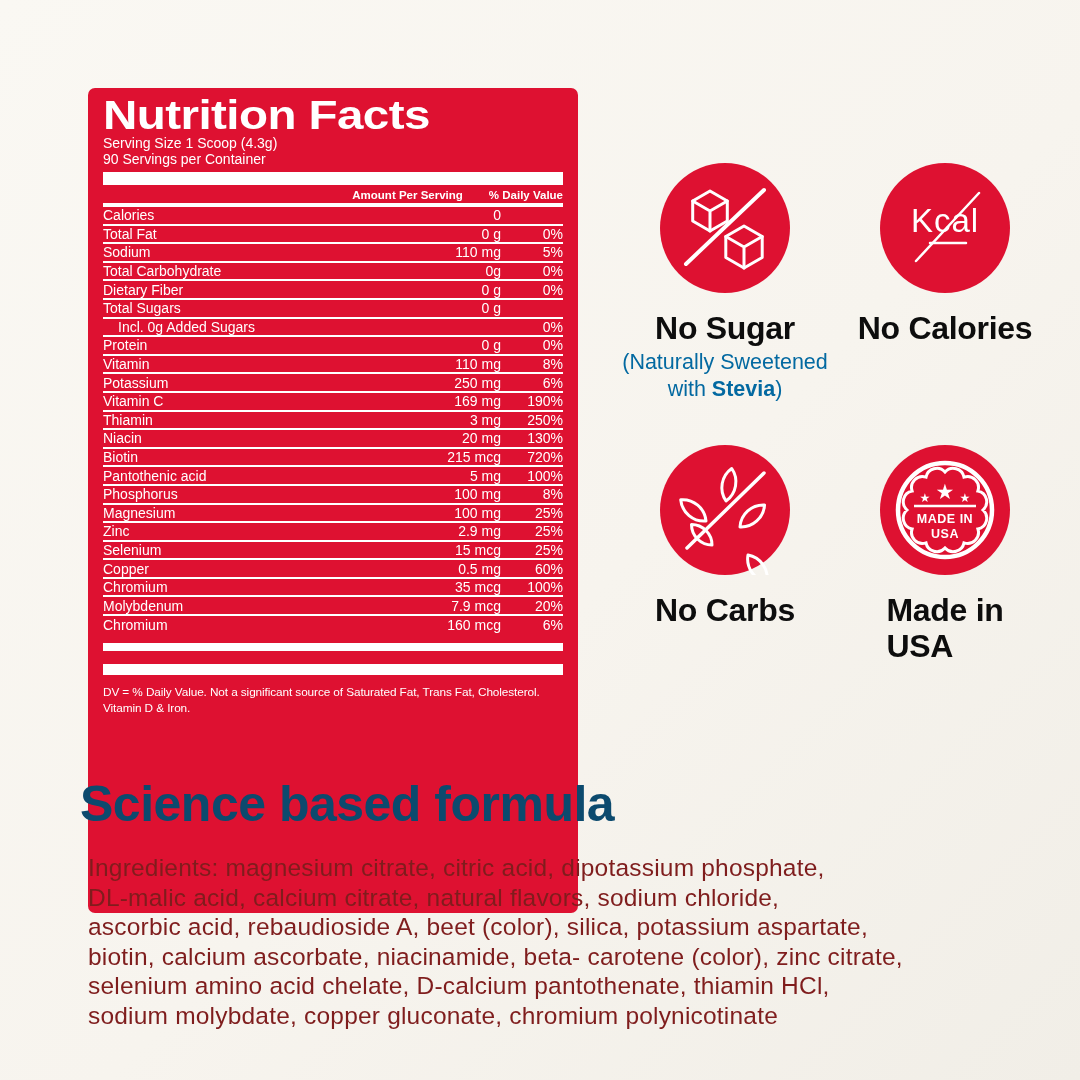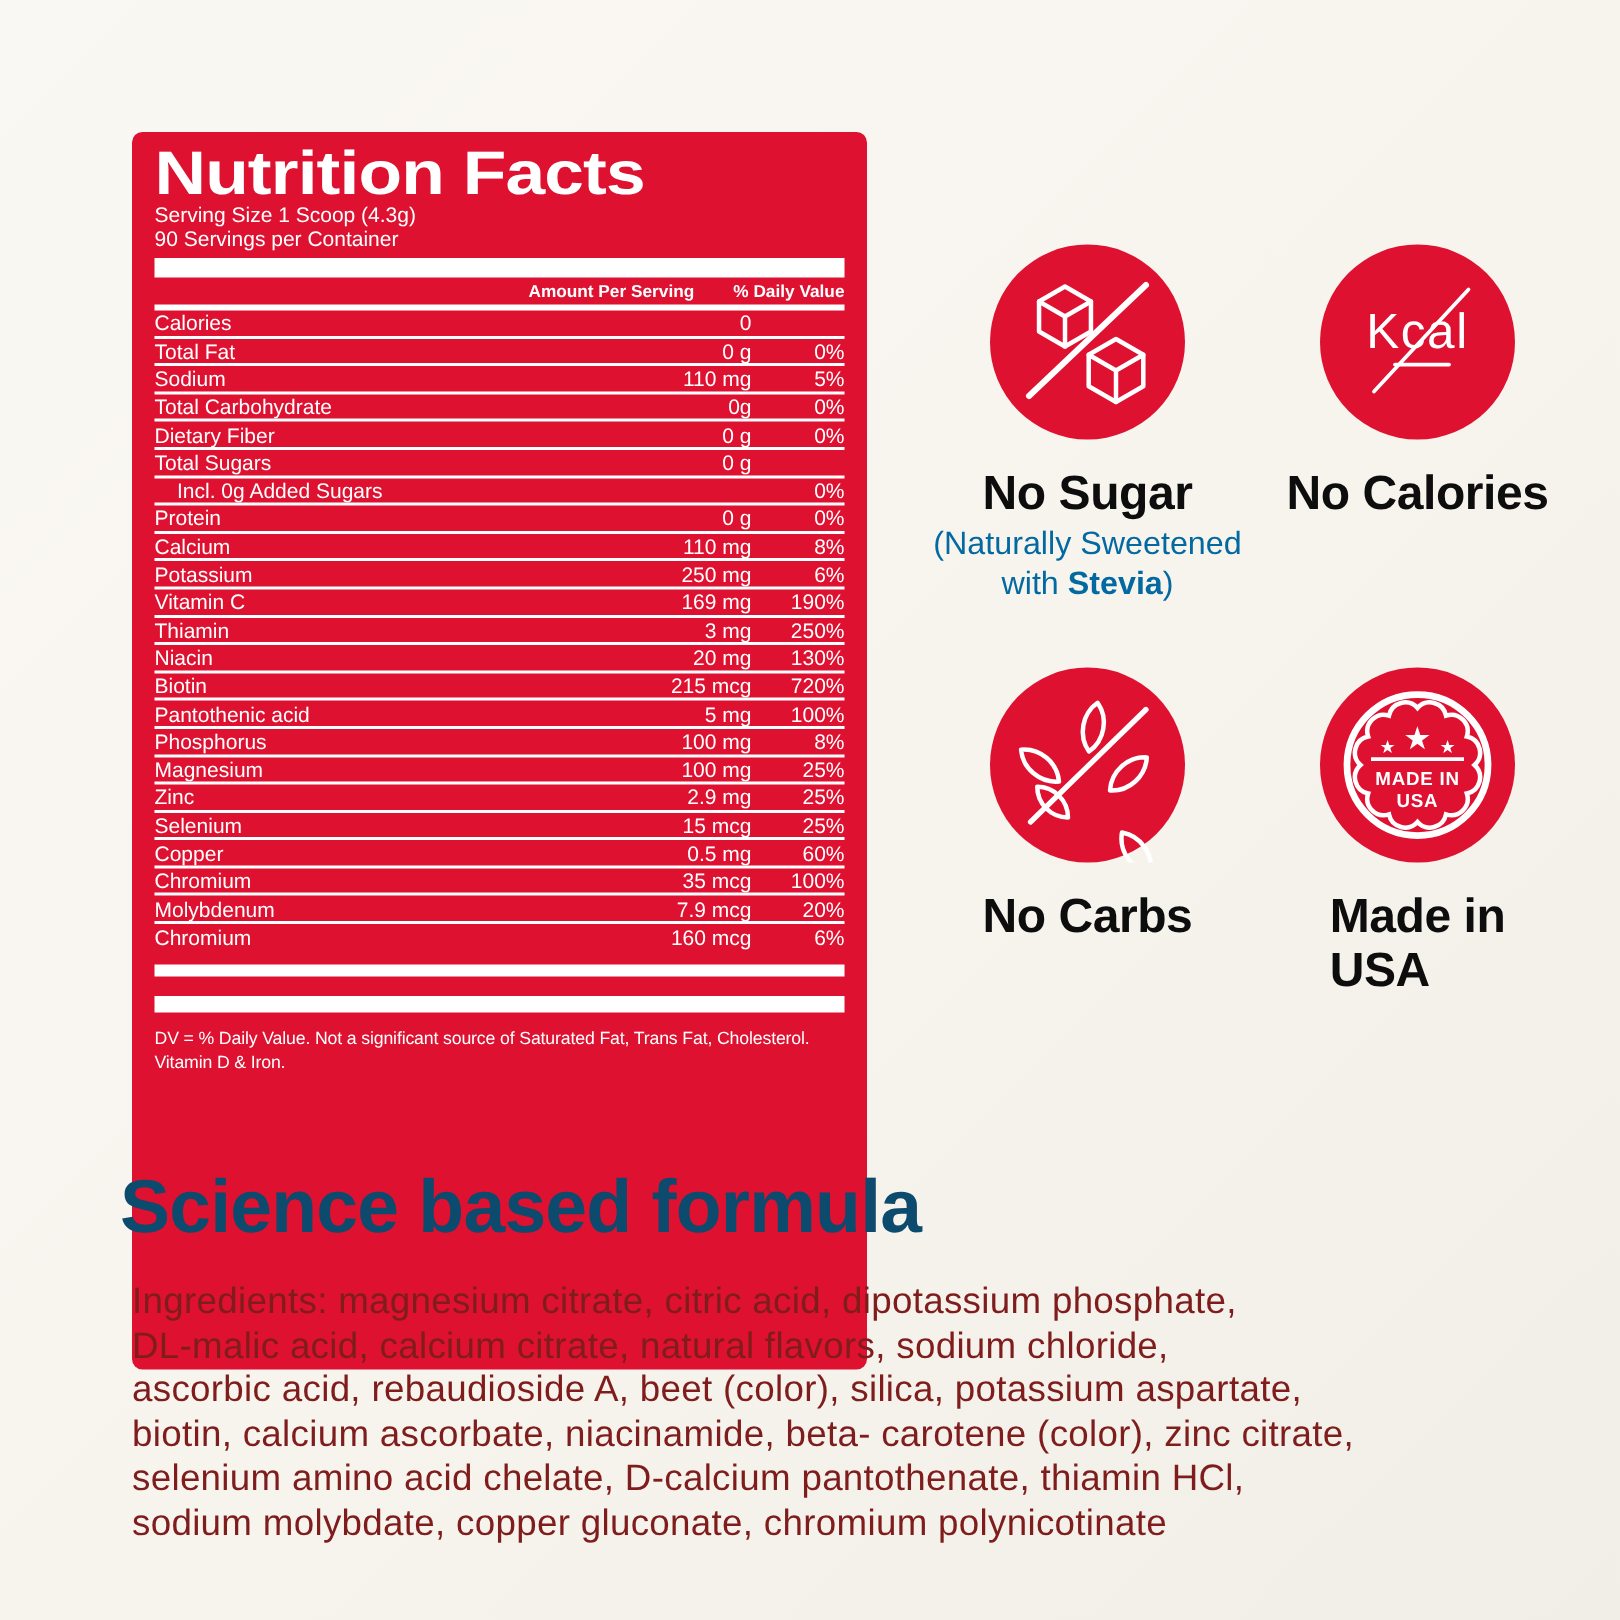--- a/index.html
+++ b/index.html
@@ -123,21 +123,21 @@
         <span class="ndv">0%</span>
       </div>
 
       <div class="nrow">
         <span class="nname">Protein</span>
         <span class="namt">0 g</span>
         <span class="ndv">0%</span>
       </div>
 
       <div class="nrow">
-        <span class="nname">Calcium</span>
+        <span class="nname">Vitamin</span>
         <span class="namt">110 mg</span>
         <span class="ndv">8%</span>
       </div>
 
       <div class="nrow">
         <span class="nname">Potassium</span>
         <span class="namt">250 mg</span>
         <span class="ndv">6%</span>
       </div>
 

